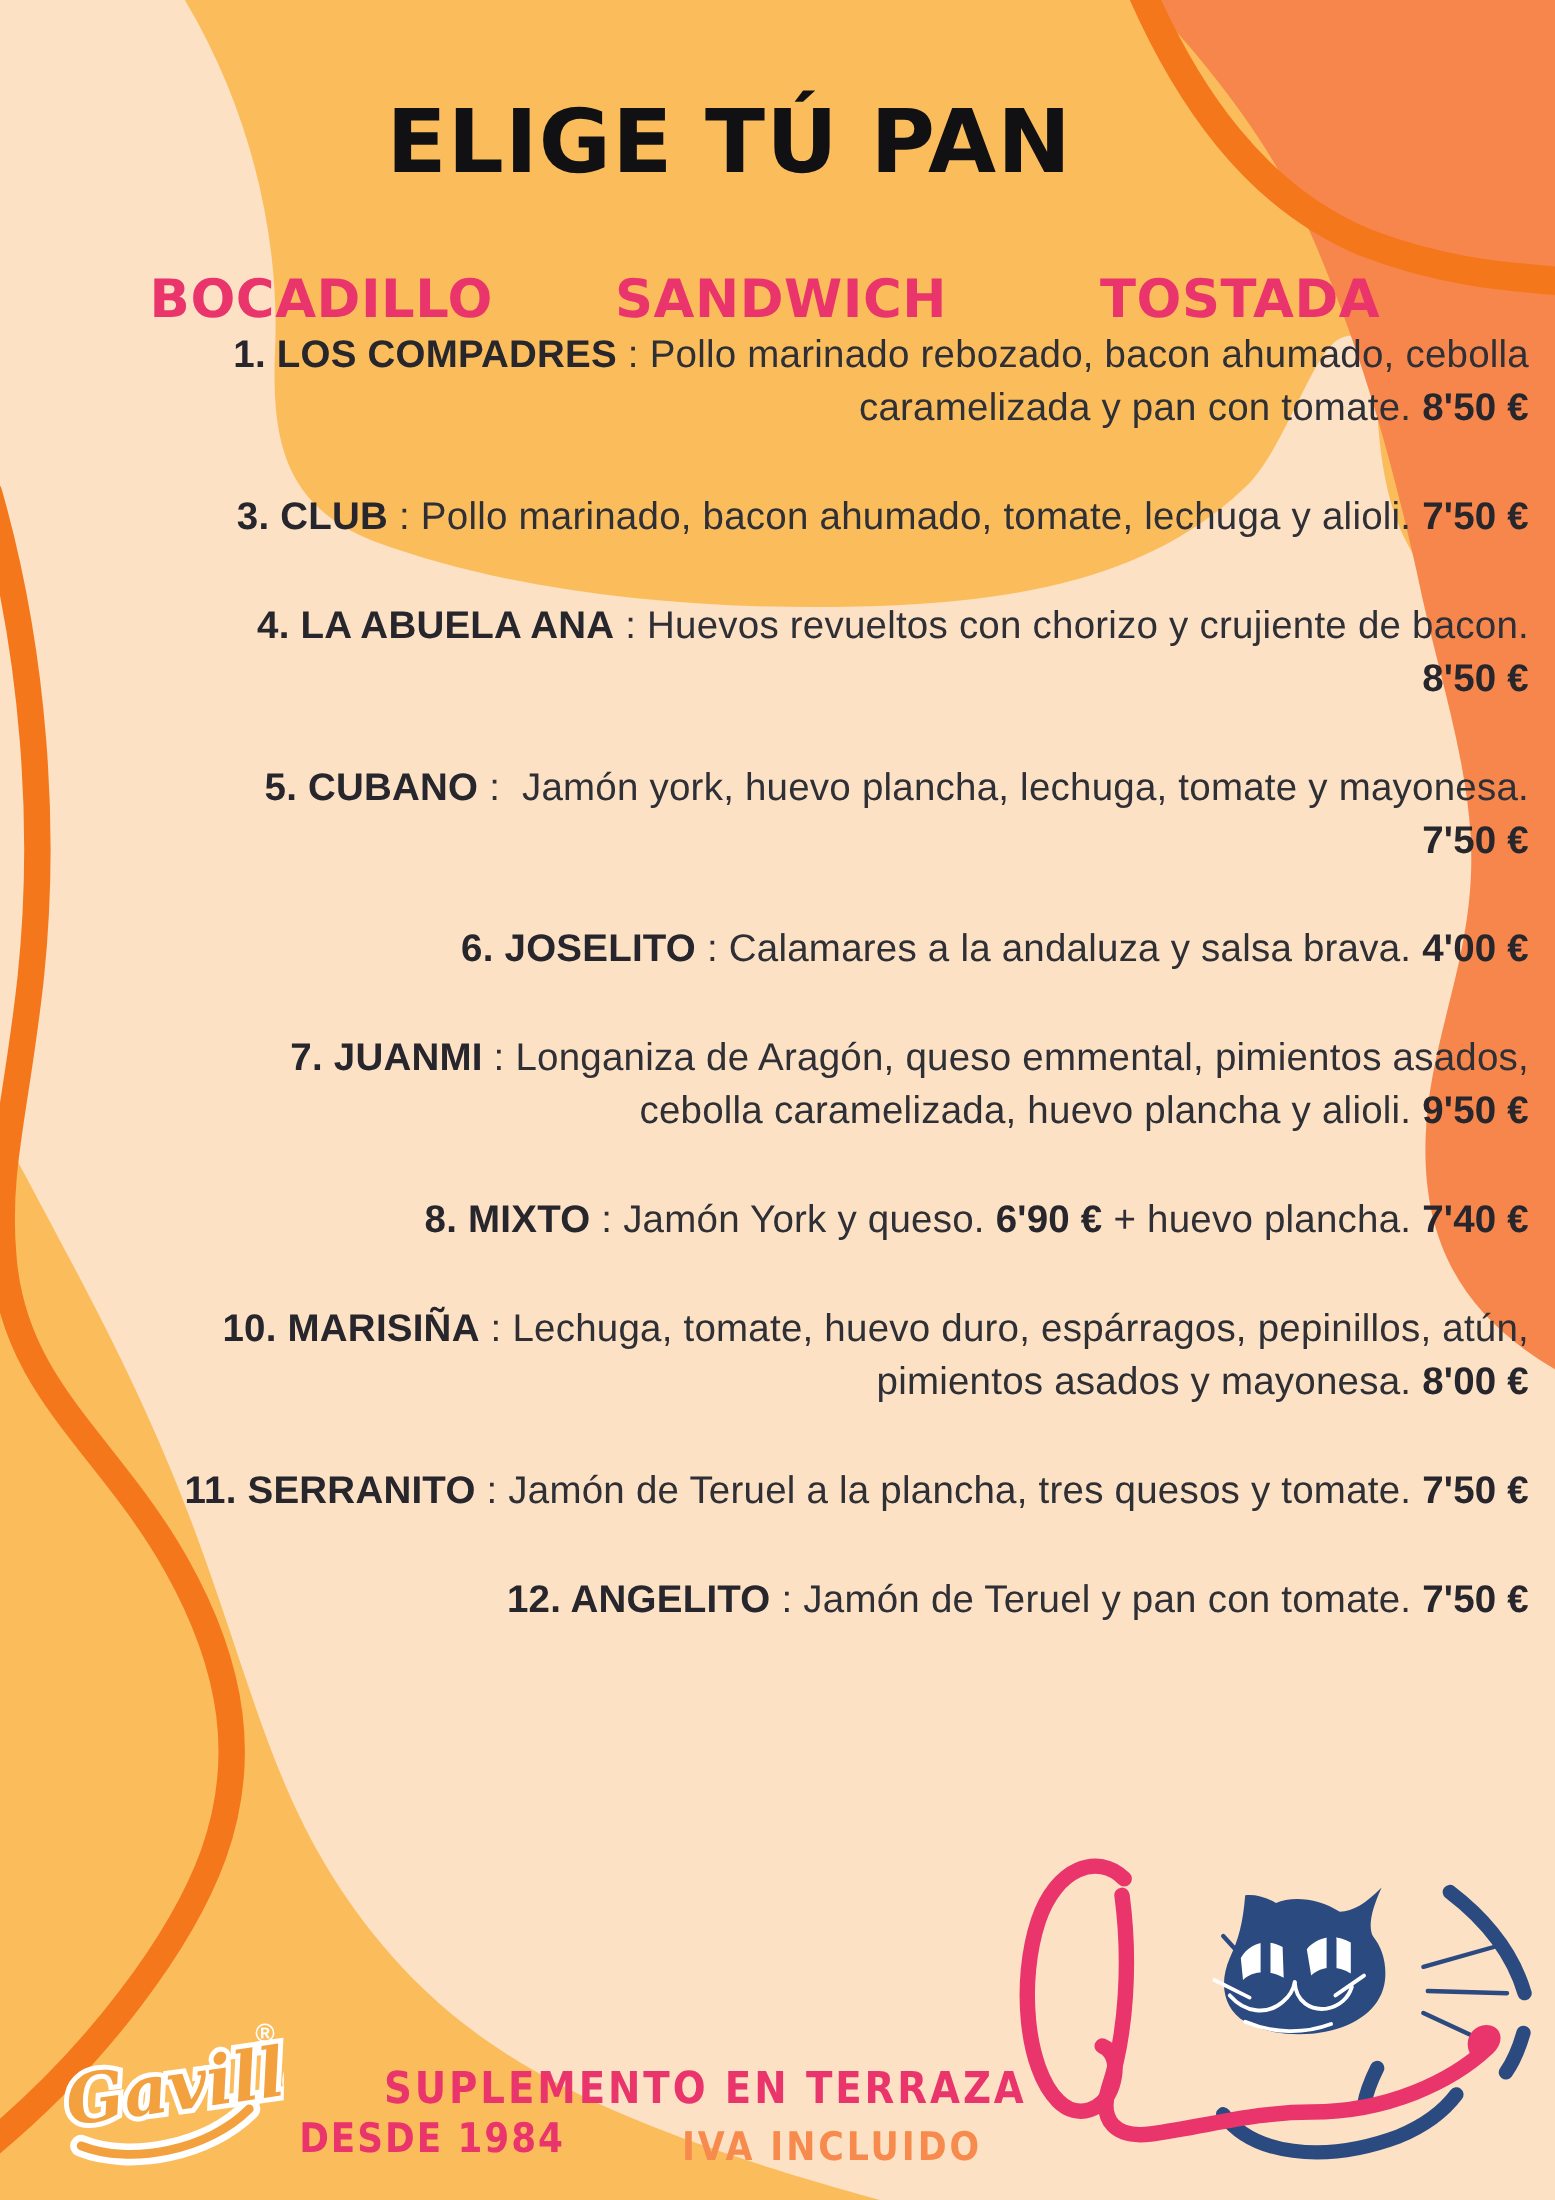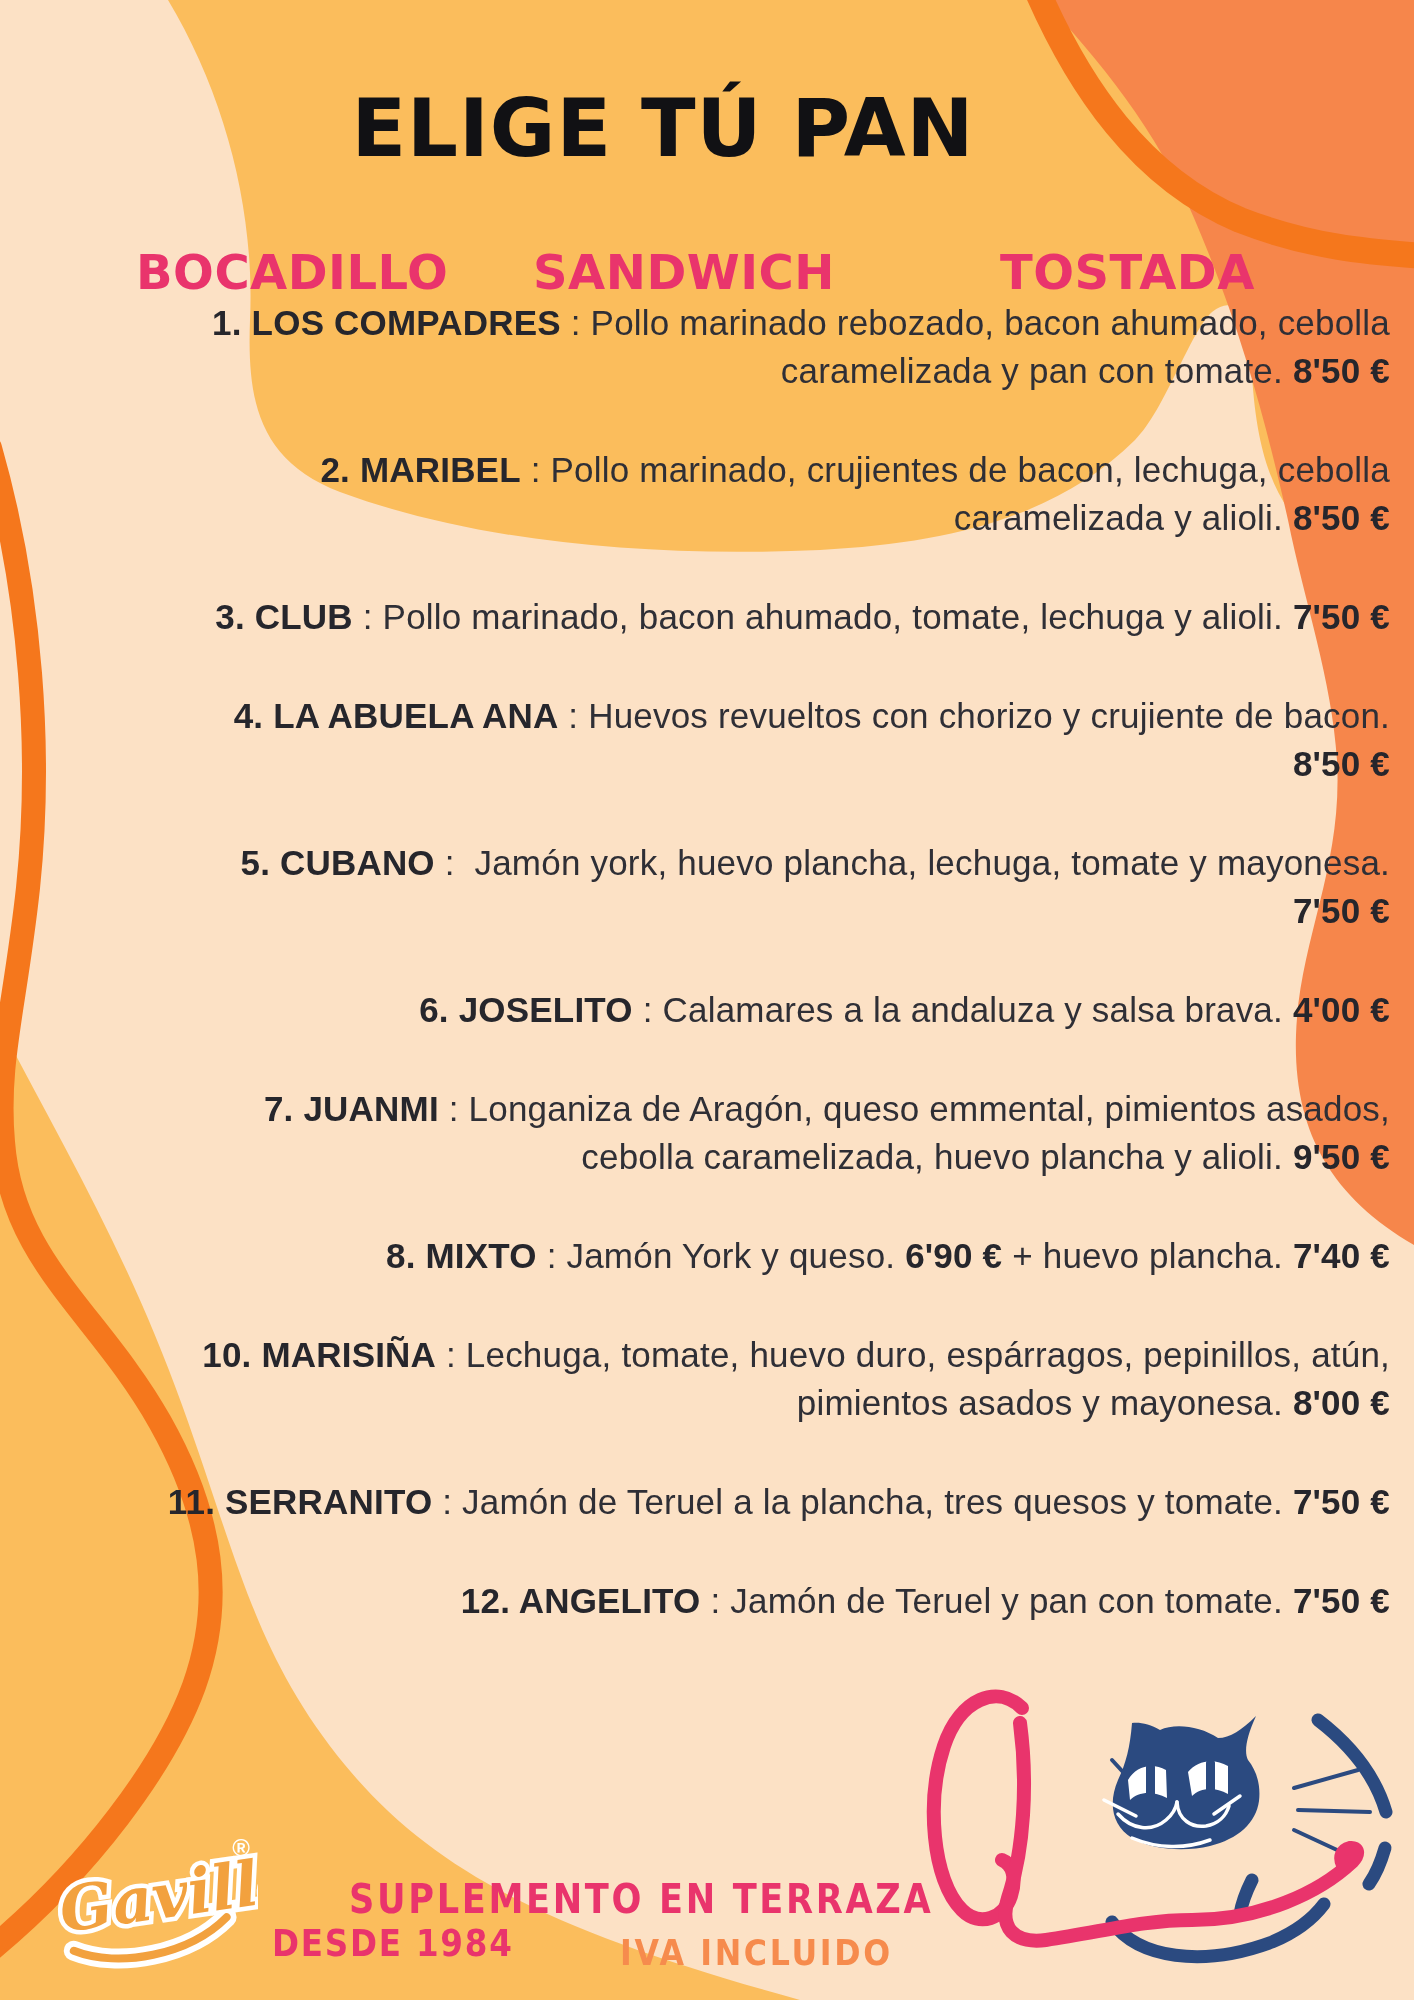--- a/index.html
+++ b/index.html
@@ -19,21 +19,21 @@
     color:#111114;z-index:2;margin:0;
   }
   .cat-row{position:absolute;top:244px;left:0;width:1414px;z-index:2;}
   .cat{
     position:absolute;top:0;
     font-family:"DejaVu Sans", sans-serif;
     font-weight:bold;font-size:48px;color:#E9346C;letter-spacing:0.5px;
     white-space:nowrap;
   }
   .cat.c0{left:136px;}
-  .cat.c1{left:533px;}
+  .cat.c1{left:559px;}
   .cat.c2{left:1000px;}
   .menu-list{position:absolute;top:299px;left:60px;width:1330px;z-index:2;text-align:right;}
   .menu-item{
     white-space:pre-wrap;
     font-size:35px;line-height:48px;
     margin:0 0 51px 0;
     color:#2F2F36;
     letter-spacing:0.2px;
   }
   .menu-item strong{font-weight:bold;color:#26262C;}
@@ -96,22 +96,20 @@
 
   <div class="cat-row">
     <span class="cat c0">BOCADILLO</span>
     <span class="cat c1">SANDWICH</span>
     <span class="cat c2">TOSTADA</span>
   </div>
 
   <div class="menu-list">
       <p class="menu-item"><strong>1. LOS COMPADRES</strong> : <span>Pollo marinado rebozado, bacon ahumado, cebolla
 caramelizada y pan con tomate. </span><strong>8'50 €</strong></p>
-      <p class="menu-item"><strong>2. MARIBEL</strong> : <span>Pollo marinado, crujientes de bacon, lechuga, cebolla
-caramelizada y alioli. </span><strong>8'50 €</strong></p>
       <p class="menu-item"><strong>3. CLUB</strong> : <span>Pollo marinado, bacon ahumado, tomate, lechuga y alioli. </span><strong>7'50 €</strong></p>
       <p class="menu-item"><strong>4. LA ABUELA ANA</strong> : <span>Huevos revueltos con chorizo y crujiente de bacon.
 </span><strong>8'50 €</strong></p>
       <p class="menu-item"><strong>5. CUBANO</strong> :  <span>Jamón york, huevo plancha, lechuga, tomate y mayonesa.
 </span><strong>7'50 €</strong></p>
       <p class="menu-item"><strong>6. JOSELITO</strong> : <span>Calamares a la andaluza y salsa brava. </span><strong>4'00 €</strong></p>
       <p class="menu-item"><strong>7. JUANMI</strong> : <span>Longaniza de Aragón, queso emmental, pimientos asados,
 cebolla caramelizada, huevo plancha y alioli. </span><strong>9'50 €</strong></p>
       <p class="menu-item"><strong>8. MIXTO</strong> : <span>Jamón York y queso. </span><strong>6'90 €</strong><span> + huevo plancha. </span><strong>7'40 €</strong></p>
       <p class="menu-item"><strong>10. MARISIÑA</strong> : <span>Lechuga, tomate, huevo duro, espárragos, pepinillos, atún,

